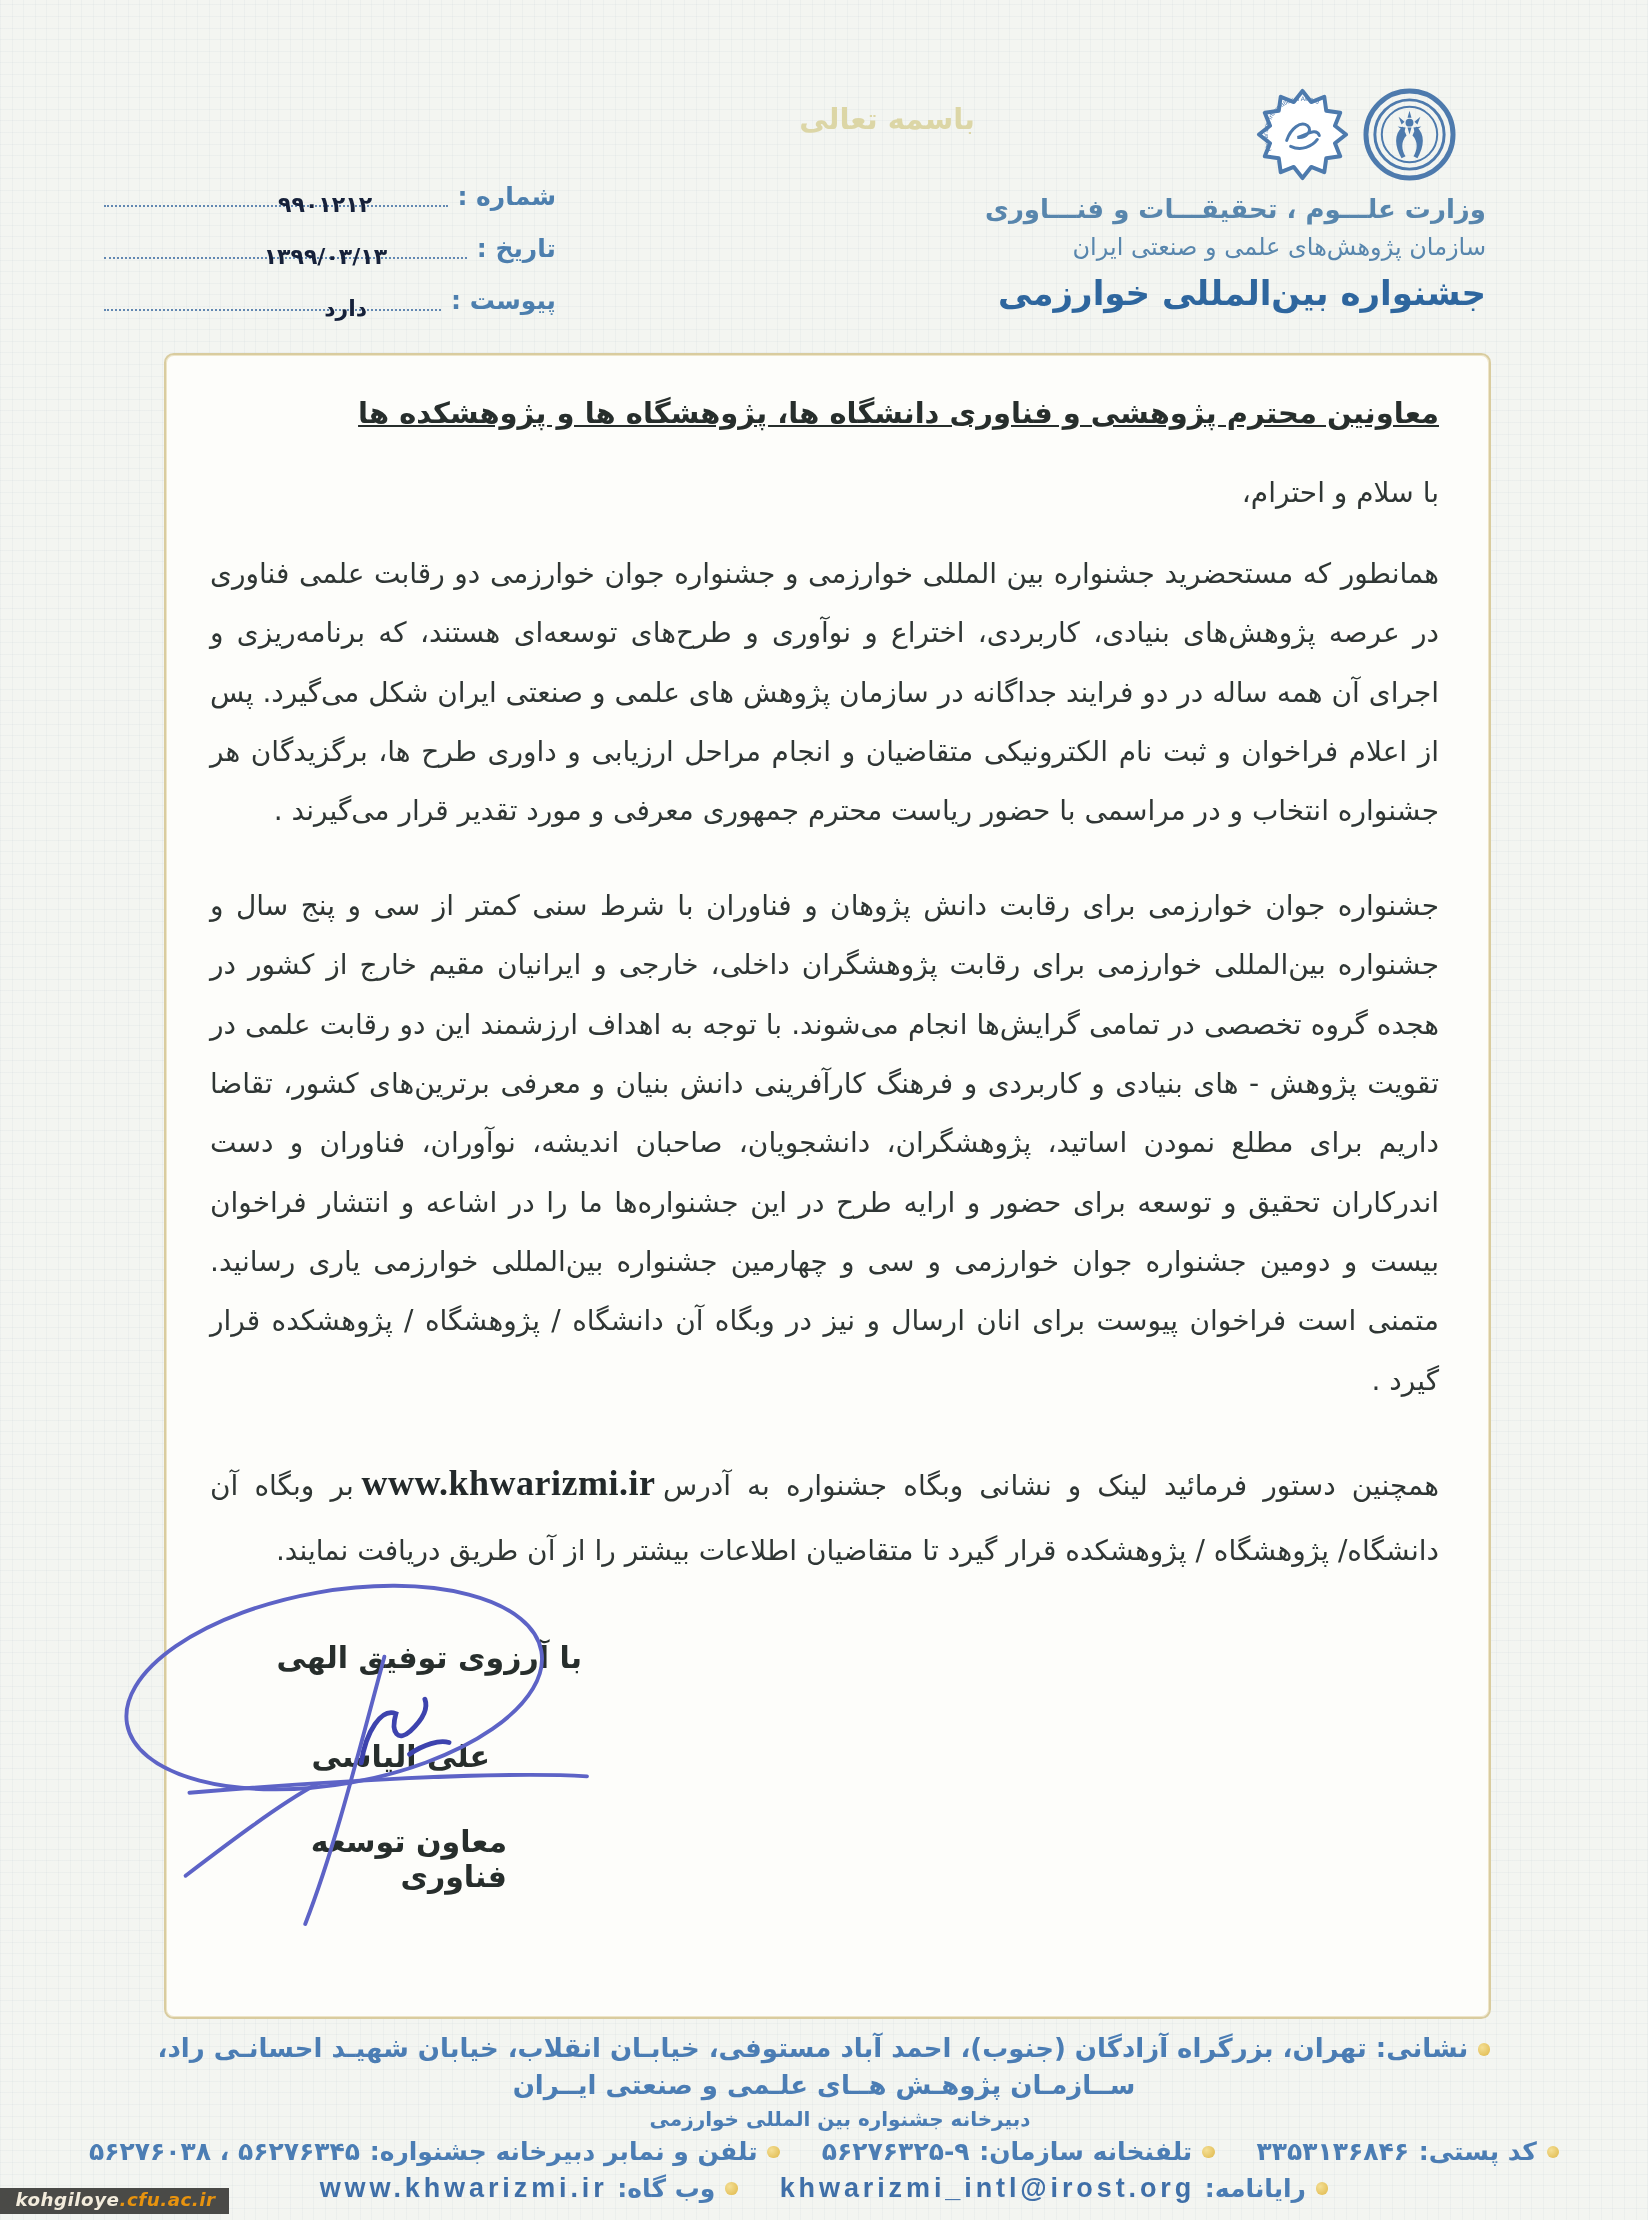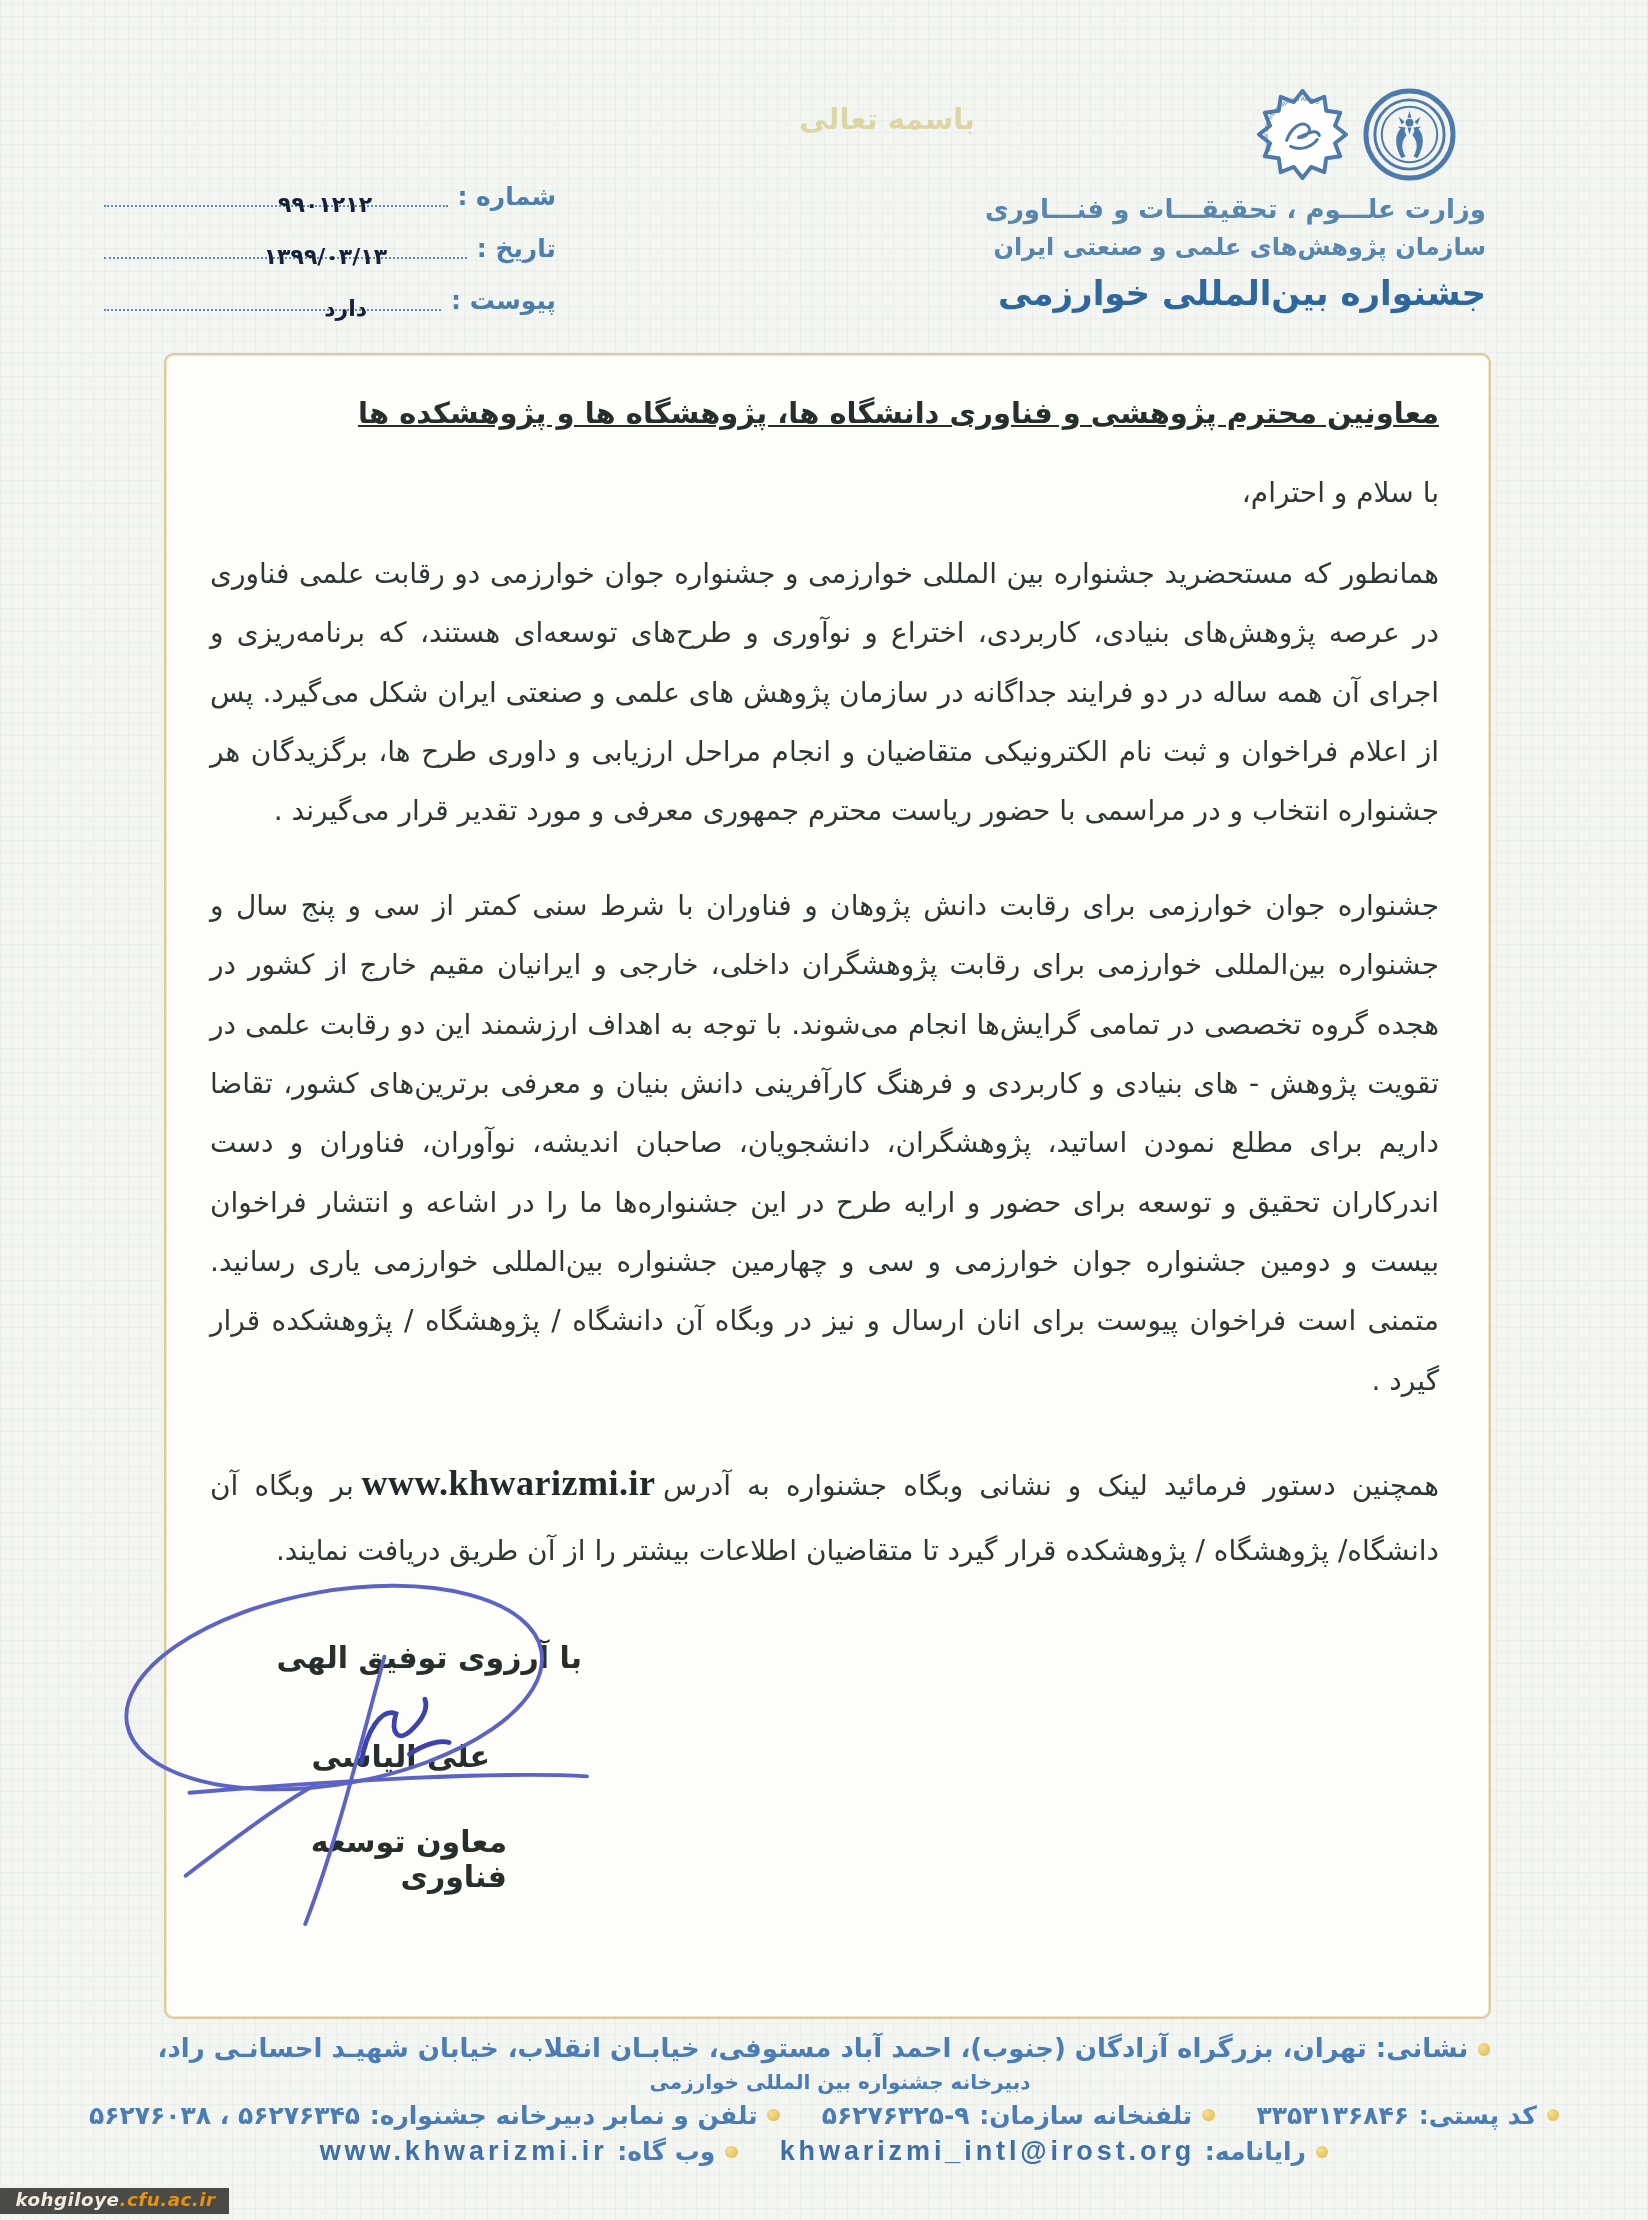--- a/index.html
+++ b/index.html
@@ -9,21 +9,21 @@
     background-image:
       repeating-linear-gradient(0deg,rgba(185,198,206,.13) 0 1px,transparent 1px 11.6px),
       repeating-linear-gradient(90deg,rgba(185,198,206,.13) 0 1px,transparent 1px 11.6px);}
   
   .bismillah{position:absolute;top:102px;right:673px;color:#dcd6a6;font-size:29px;font-weight:bold;}
   
   .header{position:absolute;top:87px;right:162px;width:365px;text-align:center;}
   .logos{display:flex;justify-content:flex-start;align-items:center;gap:11.6px;padding-right:29px;margin-bottom:11.6px;}
   .logo{width:95px;height:95px;}
   .h-ministry{font-size:26px;color:#5886ad;font-weight:bold;white-space:nowrap;text-align:right;}
-  .h-org{font-size:24px;color:#5886ad;font-weight:bold;margin-top:9.7px;white-space:nowrap;}
+  .h-org{font-size:24px;color:#5886ad;font-weight:normal;margin-top:9.7px;white-space:nowrap;}
   .h-festival{font-size:34px;color:#2e669e;font-weight:bold;margin-top:12px;white-space:nowrap;}
   
   .meta{position:absolute;top:182px;left:102px;width:454px;}
   .meta-row{display:flex;align-items:flex-end;margin-bottom:23px;}
   .meta-label{font-size:25px;color:#4d7fae;font-weight:bold;white-space:nowrap;}
   .dots{flex:1;border-bottom:2.9px dotted #6288b2;height:15.4px;margin:0 9.7px 3.9px 1.9px;position:relative;}
   .meta-value{position:absolute;right:22%;bottom:-11.6px;font-size:22px;font-weight:bold;color:#16213a;white-space:nowrap;}
   
   .letter-box{position:absolute;left:164px;top:353px;width:1327px;height:1666px;box-sizing:border-box;
     background:#fdfdfa;border:2.9px solid #d9cc9f;border-radius:9.7px;
@@ -134,20 +134,21 @@
         </g>
       </svg>
       <div class="sig-closing">با آرزوی توفیق الهی</div>
       <div class="sig-name">علی الیاسی</div>
       <div class="sig-title">معاون توسعه فناوری</div>
     </div>
   </div>
 
   <div class="footer">
     <div class="f-line f-address"><span class="bullet b-inline"></span><span>نشانی: تهران، بزرگراه آزادگان (جنوب)، احمد آباد مستوفی، خیابـان انقلاب، خیابان شهیـد احسانـی راد،</span></div>
+    <div class="f-line f-org">ســازمـان پژوهـش هــای علـمی و صنعتی ایــران</div>
     <div class="f-line f-secr">دبیرخانه جشنواره بین المللی خوارزمی</div>
     <div class="f-line f-contact">
       <span class="pair">
         <span class="bullet"></span>
         <span>کد پستی:</span>
         <span>۳۳۵۳۱۳۶۸۴۶</span>
       </span>
       <span class="pair">
         <span class="bullet"></span>
         <span>تلفنخانه سازمان:</span>

